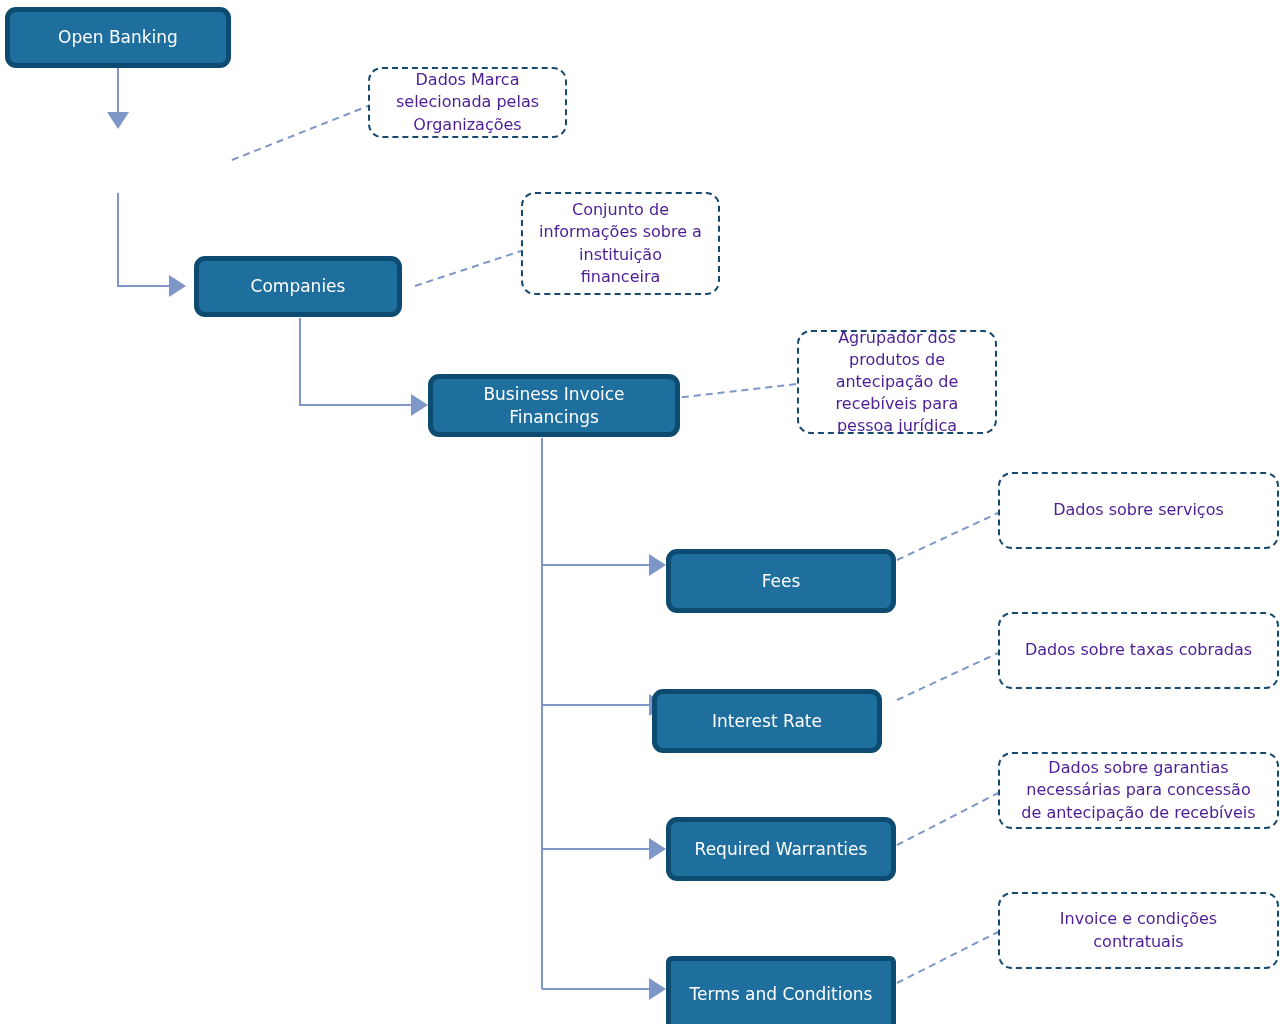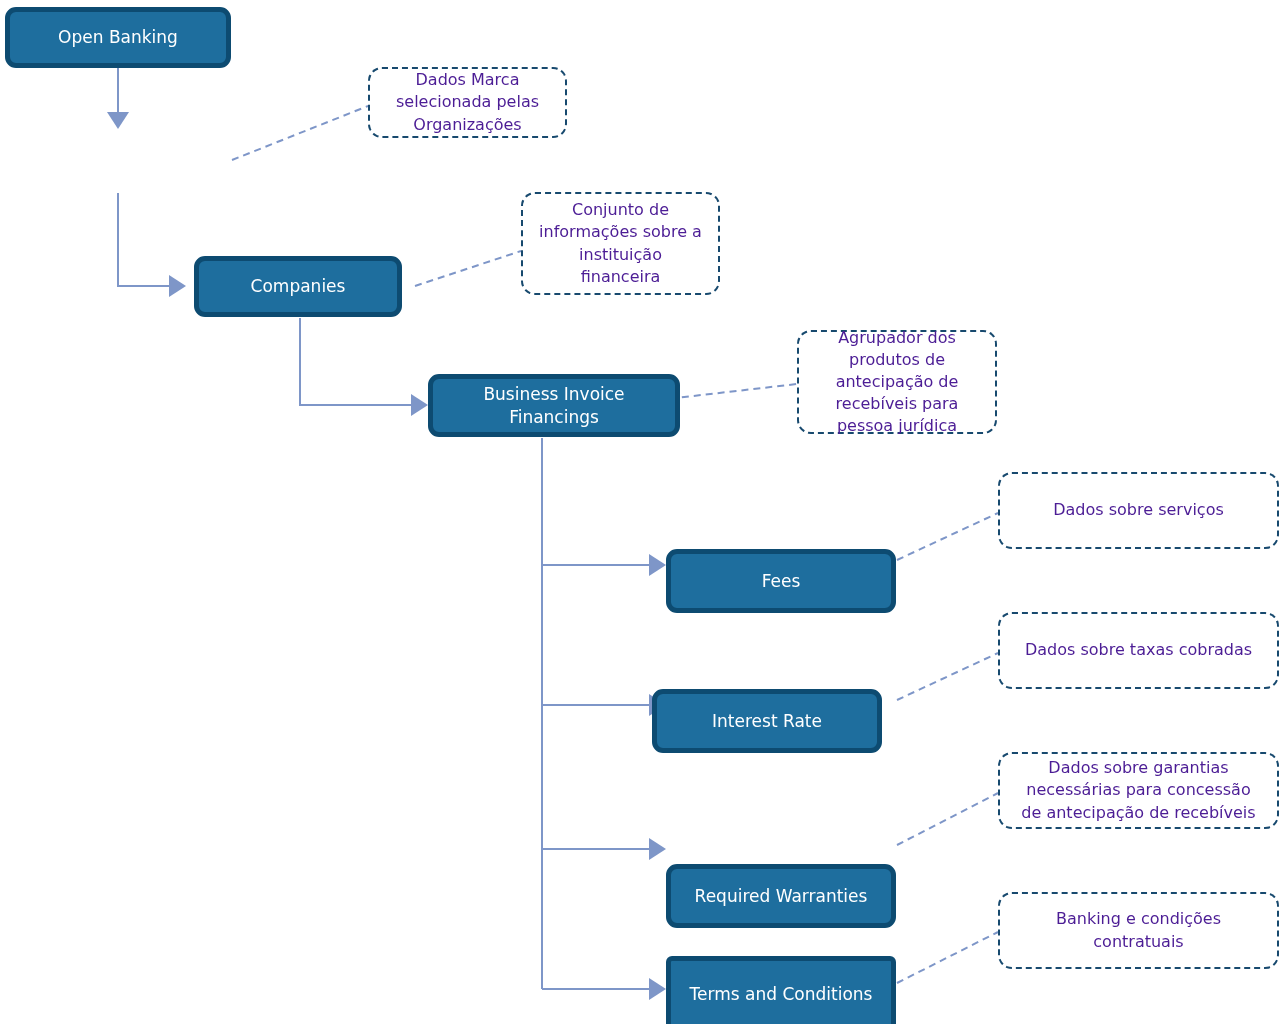--- a/index.html
+++ b/index.html
@@ -113,21 +113,21 @@
 
   <div class="node" style="left:194px; top:256px; width:208px; height:61px;">Companies</div>
 
   <div class="node" style="left:428px; top:374px; width:252px; height:63px;">Business Invoice
 Financings</div>
 
   <div class="node" style="left:666px; top:533px; width:230px; height:64px;margin-top:16px;">Fees</div>
 
   <div class="node" style="left:652px; top:673px; width:230px; height:64px;margin-top:16px;">Interest Rate</div>
 
-  <div class="node" style="left:666px; top:817px; width:230px; height:64px;margin-top:47px;">Required Warranties</div>
+  <div class="node" style="left:666px; top:817px; width:230px; height:64px;">Required Warranties</div>
 
   <div class="node" style="left:666px; top:956px; width:230px; height:76px;border-radius:6px;">Terms and Conditions</div>
 
   <div class="annotation" style="left:368px; top:67px; width:199px; height:71px;">Dados Marca
 selecionada pelas
 Organizações</div>
 
   <div class="annotation" style="left:521px; top:192px; width:199px; height:103px;">Conjunto de
 informações sobre a
 instituição
@@ -140,16 +140,16 @@
 pessoa jurídica</div>
 
   <div class="annotation" style="left:998px; top:472px; width:281px; height:77px;">Dados sobre serviços</div>
 
   <div class="annotation" style="left:998px; top:612px; width:281px; height:77px;">Dados sobre taxas cobradas</div>
 
   <div class="annotation" style="left:998px; top:752px; width:281px; height:77px;">Dados sobre garantias
 necessárias para concessão
 de antecipação de recebíveis</div>
 
-  <div class="annotation" style="left:998px; top:892px; width:281px; height:77px;">Banking e condições
+  <div class="annotation" style="left:998px; top:892px; width:281px; height:77px;">Invoice e condições
 contratuais</div>
 
 </div>
 
 </body></html>

